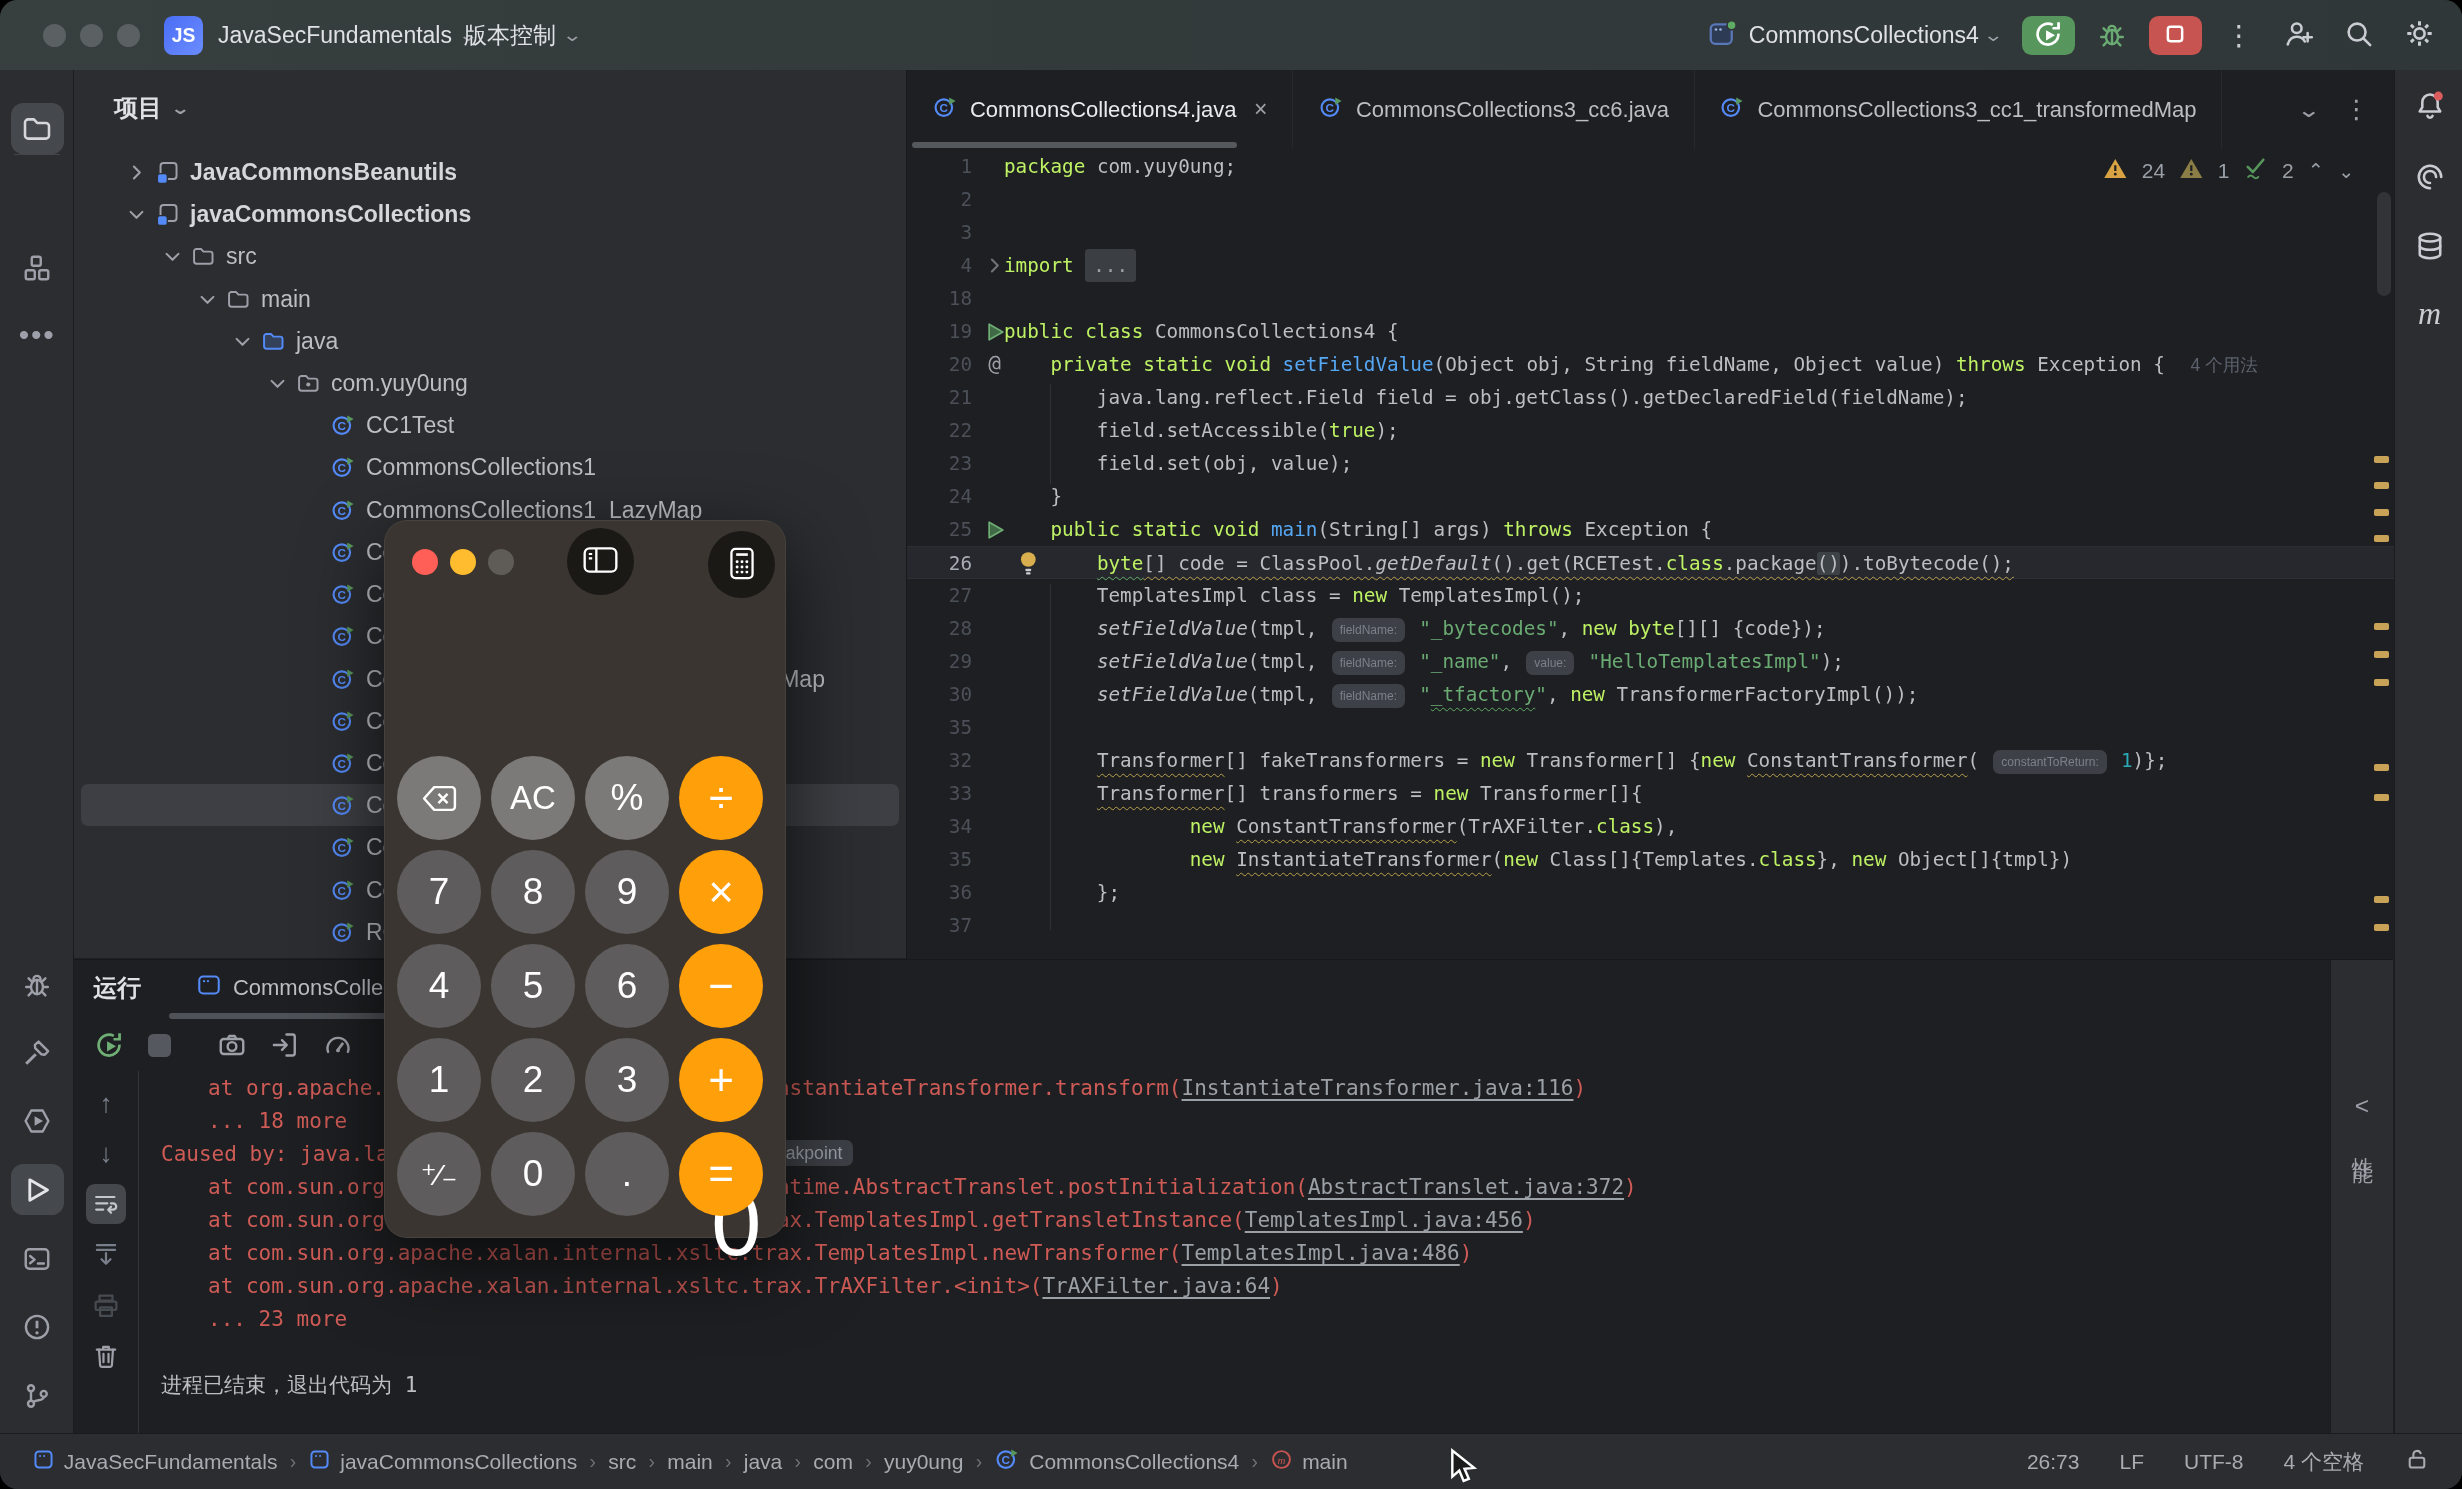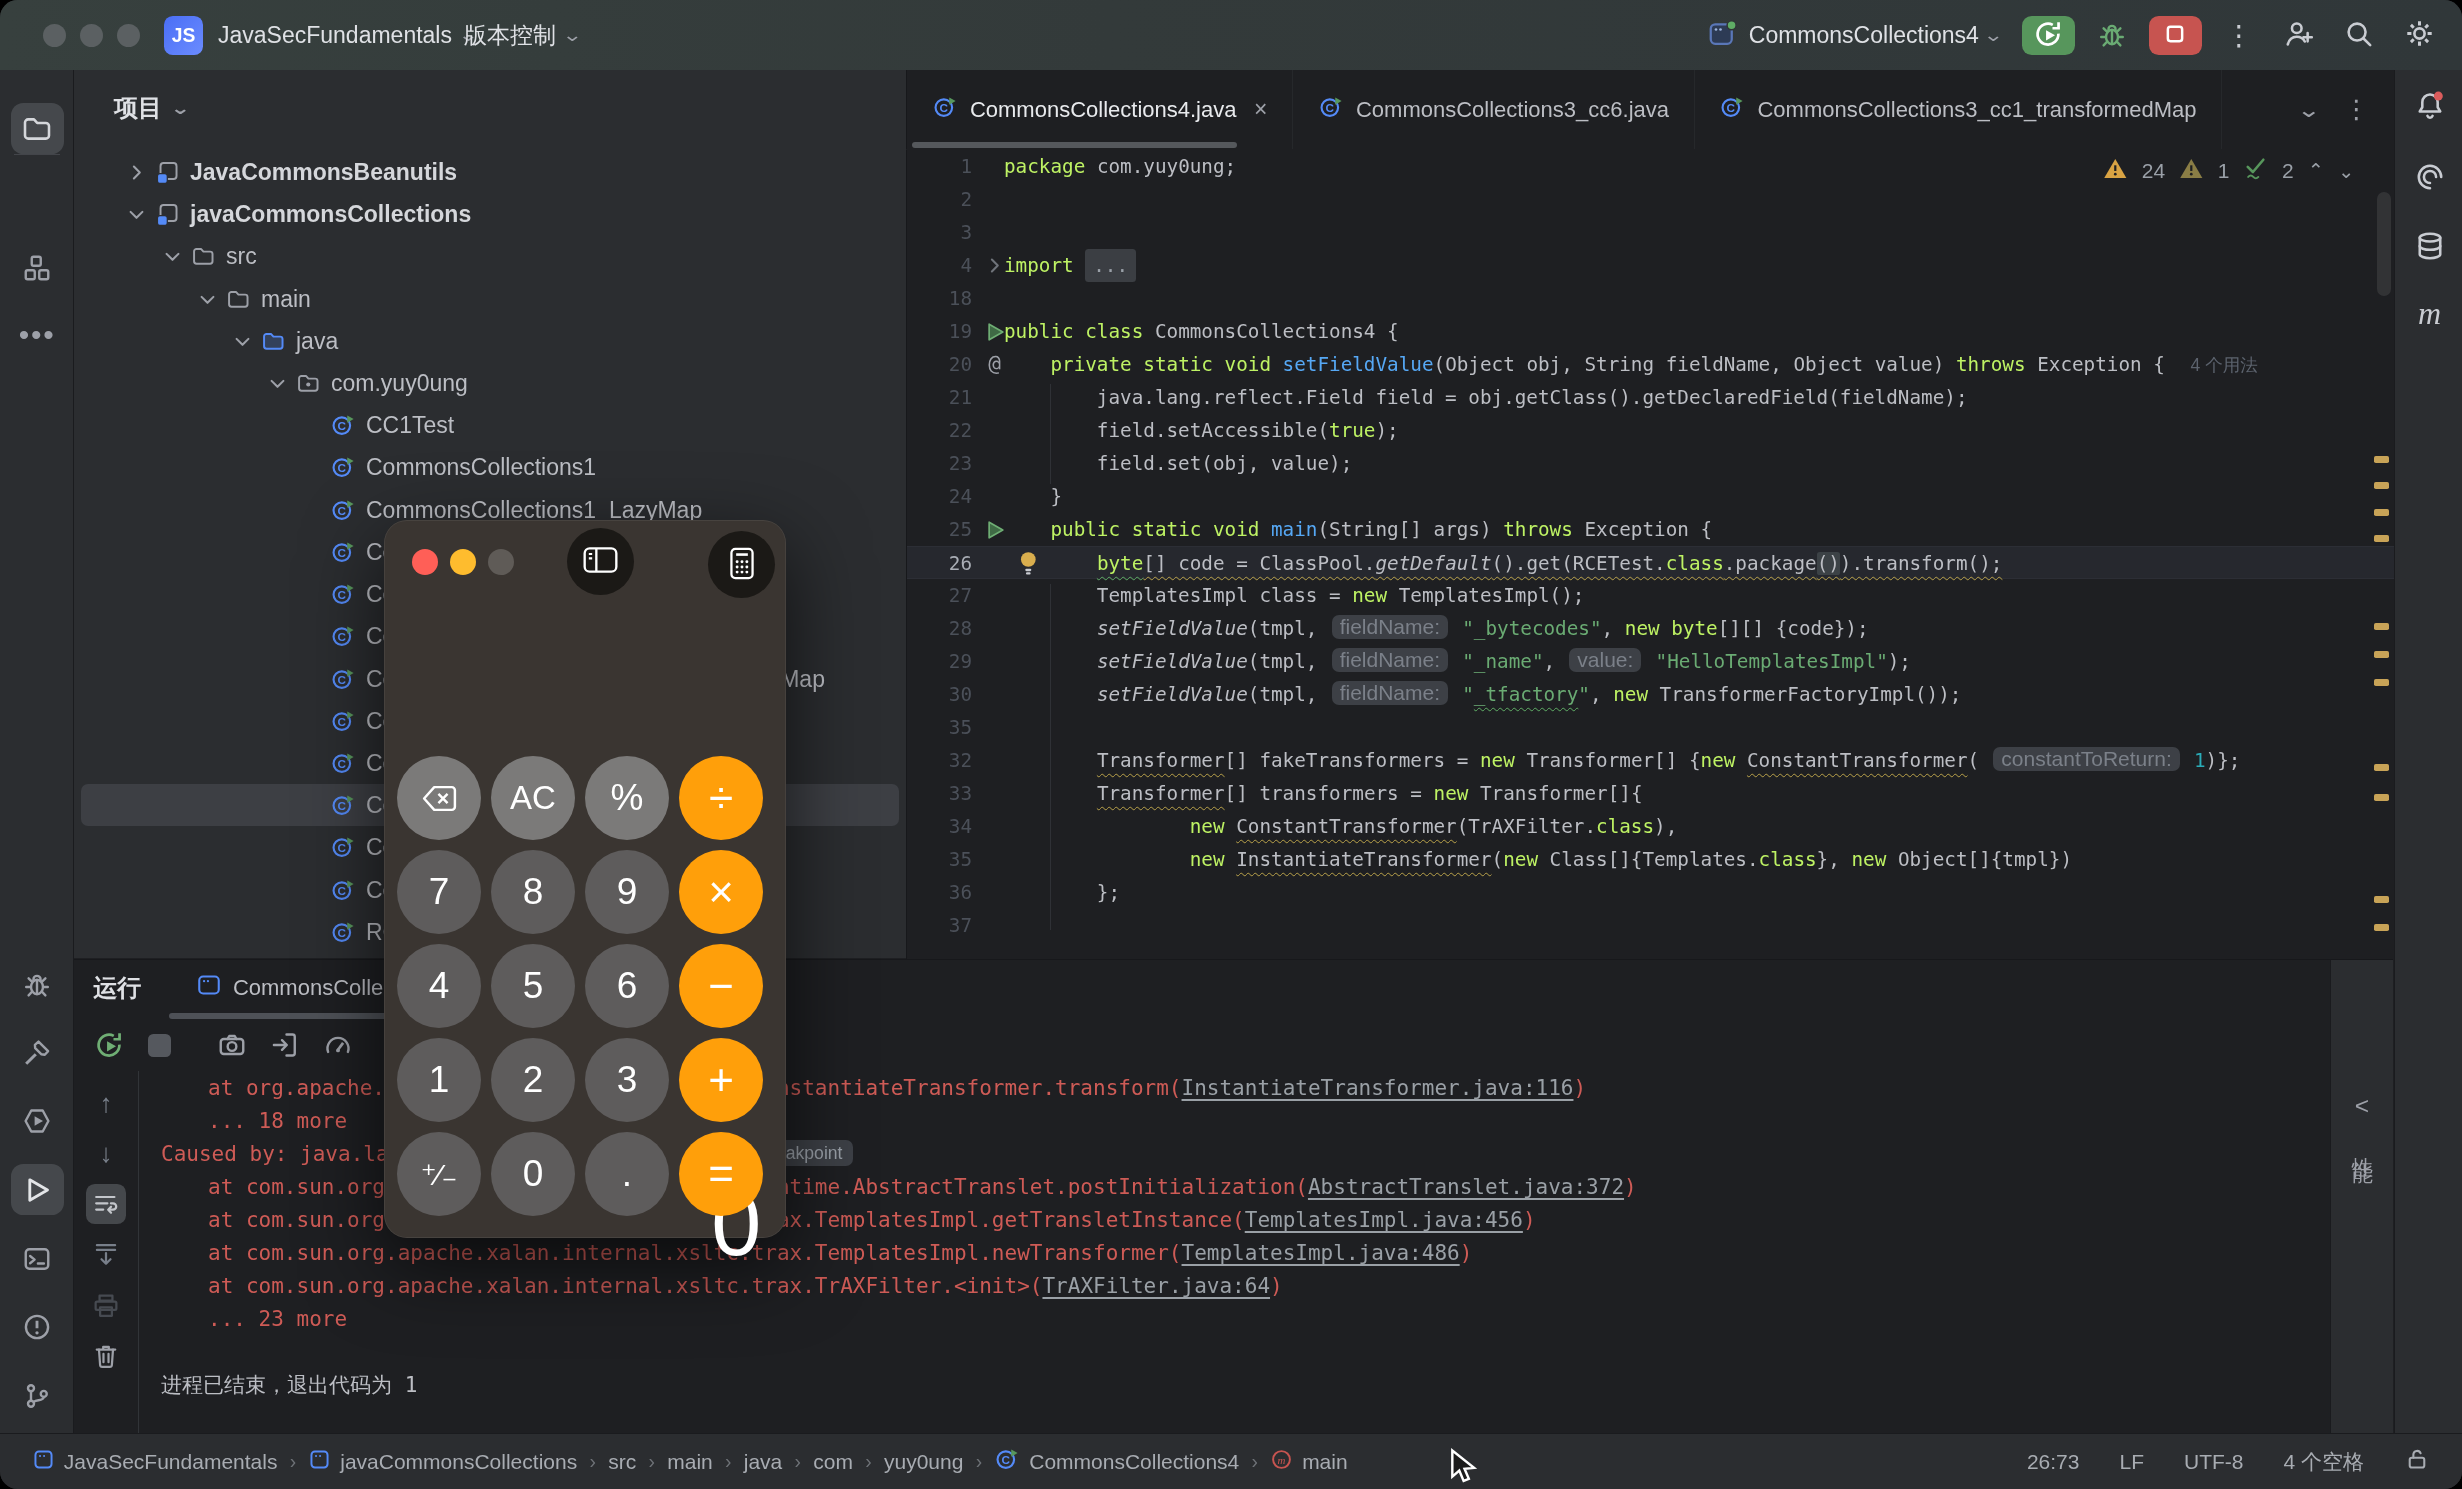--- a/index.html
+++ b/index.html
@@ -51,21 +51,21 @@
   .crow.cur{background:#26282e;border-top:0.9px solid #2c2e35;border-bottom:0.9px solid #2c2e35}
   .lnum{position:absolute;left:0;width:65px;text-align:right;color:#4b5059}
   .crow.cur .lnum{color:#a9adb5}
   .gico{position:absolute;left:70px;width:35px;height:33px;display:flex;align-items:center;justify-content:center;color:#9da0a8;font-size:21px}
   .bulbico{position:absolute;left:109px;top:1.8px}
   .ctext{position:absolute;left:97px}
   .kw{color:#bef264}.str{color:#6aab73}.num{color:#2aacb8}.decl{color:#56a8f5}.itl{font-style:italic}
   .uY{text-decoration:underline wavy #b8a14a 1.3px;text-underline-offset:6.2px;text-decoration-skip-ink:none}
   .uG{text-decoration:underline wavy #5fad65 1.3px;text-underline-offset:6.2px;text-decoration-skip-ink:none}
   .brk{background:#3c4246;border-radius:2.6px}
-  .chip{display:inline-block;background:#3d4046;color:#7b8089;border-radius:7px;padding:0 8px;font-family:"Liberation Sans",sans-serif;font-size:21px;line-height:24px;vertical-align:0.9px;margin:0 2.6px}
+  .chip{display:inline-block;background:#3d4046;color:#7b8089;border-radius:7px;padding:0 8px;font-family:"Liberation Sans",sans-serif;font-size:12px;line-height:24px;vertical-align:0.9px;margin:0 2.6px}
   .fold{display:inline-block;background:#3b3e43;color:#9aa0a8;border-radius:3.5px;padding:0 8px}
   .hint{color:#5c636e;font-family:"Liberation Sans",sans-serif;font-size:17.6px;padding-left:14px}
   .iguide{position:absolute;width:0.9px;background:#2f3136;left:143px}
   .ed-widget{position:absolute;right:40px;top:5.3px;display:flex;align-items:center;gap:14px;color:#9aa0a8;font-size:21px}
   .goldmark{position:absolute;left:1467px;width:15px;height:7px;border-radius:1.8px;background:#c8a357}
   .vthumb{position:absolute;left:1470px;width:14px;border-radius:7px;background:rgba(255,255,255,.09)}
 
   
   .runpanel{position:absolute;left:74px;top:959px;width:2257px;height:475px;background:#1e1f22;border-top:0.9px solid #17181b}
   .run-head{position:absolute;left:0;top:0;right:0;height:55px;display:flex;align-items:center}
@@ -543,21 +543,21 @@
         <div class="crow"><span class="lnum">22</span><span class="ctext"><span>        field.setAccessible(</span><span class="kw">true</span><span>);</span></span></div>
         <div class="crow"><span class="lnum">23</span><span class="ctext"><span>        field.set(obj, value);</span></span></div>
         <div class="crow"><span class="lnum">24</span><span class="ctext"><span>    }</span></span></div>
         <div class="crow"><span class="lnum">25</span><span class="gico"><svg width="26" height="26" viewBox="0 0 20 20" fill="none" xmlns="http://www.w3.org/2000/svg">
               <path d="M5.5 4l10.5 6-10.5 6z" fill="#3f6a45" stroke="#6fae74" stroke-width="1.3" stroke-linejoin="round"></path>
             </svg></span><span class="ctext"><span>    </span><span class="kw">public static void </span><span class="decl">main</span><span>(String[] args) </span><span class="kw">throws </span><span>Exception {</span></span></div>
         <div class="crow cur"><span class="lnum">26</span><span class="bulbico"><svg width="24.6" height="28" viewBox="0 0 20 24" fill="none" xmlns="http://www.w3.org/2000/svg">
               <circle cx="10" cy="9" r="6.3" fill="#d9ae4e"></circle>
               <rect x="7.4" y="17" width="5.2" height="2" rx="1" fill="#c9ccd2"></rect>
               <rect x="8" y="20" width="4" height="1.8" rx=".9" fill="#c9ccd2"></rect>
-            </svg></span><span class="ctext"><span>        </span><span class="kw uG">byte</span><span class="uY">[] code = ClassPool.</span><span class="itl uY">getDefault</span><span class="uY">().get(RCETest.</span><span class="kw uY">class</span><span class="uY">.package</span><span class="uY brk">()</span><span class="uY">).transform();</span></span></div>
+            </svg></span><span class="ctext"><span>        </span><span class="kw uG">byte</span><span class="uY">[] code = ClassPool.</span><span class="itl uY">getDefault</span><span class="uY">().get(RCETest.</span><span class="kw uY">class</span><span class="uY">.package</span><span class="uY brk">()</span><span class="uY">).toBytecode();</span></span></div>
         <div class="crow"><span class="lnum">27</span><span class="ctext"><span>        TemplatesImpl class = </span><span class="kw">new </span><span>TemplatesImpl();</span></span></div>
         <div class="crow"><span class="lnum">28</span><span class="ctext"><span>        </span><span class="itl">setFieldValue</span><span>(tmpl, </span><span class="chip">fieldName:</span><span> </span><span class="str">"_bytecodes"</span><span>, </span><span class="kw">new byte</span><span>[][] {code});</span></span></div>
         <div class="crow"><span class="lnum">29</span><span class="ctext"><span>        </span><span class="itl">setFieldValue</span><span>(tmpl, </span><span class="chip">fieldName:</span><span> </span><span class="str">"_name"</span><span>, </span><span class="chip">value:</span><span> </span><span class="str">"HelloTemplatesImpl"</span><span>);</span></span></div>
         <div class="crow"><span class="lnum">30</span><span class="ctext"><span>        </span><span class="itl">setFieldValue</span><span>(tmpl, </span><span class="chip">fieldName:</span><span> </span><span class="str">"</span><span class="str uG">_tfactory</span><span class="str">"</span><span>, </span><span class="kw">new </span><span>TransformerFactoryImpl());</span></span></div>
         <div class="crow"><span class="lnum">35</span><span class="ctext"></span></div>
         <div class="crow"><span class="lnum">32</span><span class="ctext"><span>        </span><span class="uY">Transformer</span><span>[] fakeTransformers = </span><span class="kw">new </span><span>Transformer[] {</span><span class="kw">new </span><span class="uY">ConstantTransformer</span><span>( </span><span class="chip">constantToReturn:</span><span> </span><span class="num">1</span><span>)};</span></span></div>
         <div class="crow"><span class="lnum">33</span><span class="ctext"><span>        </span><span class="uY">Transformer</span><span>[] transformers = </span><span class="kw">new </span><span>Transformer[]{</span></span></div>
         <div class="crow"><span class="lnum">34</span><span class="ctext"><span>                </span><span class="kw">new </span><span class="uY">ConstantTransformer</span><span>(TrAXFilter.</span><span class="kw">class</span><span>),</span></span></div>
         <div class="crow"><span class="lnum">35</span><span class="ctext"><span>                </span><span class="kw">new </span><span class="uY">InstantiateTransformer</span><span>(</span><span class="kw">new </span><span>Class[]{Templates.</span><span class="kw">class</span><span>}, </span><span class="kw">new </span><span>Object[]{tmpl})</span></span></div>
         <div class="crow"><span class="lnum">36</span><span class="ctext"><span>        };</span></span></div>

